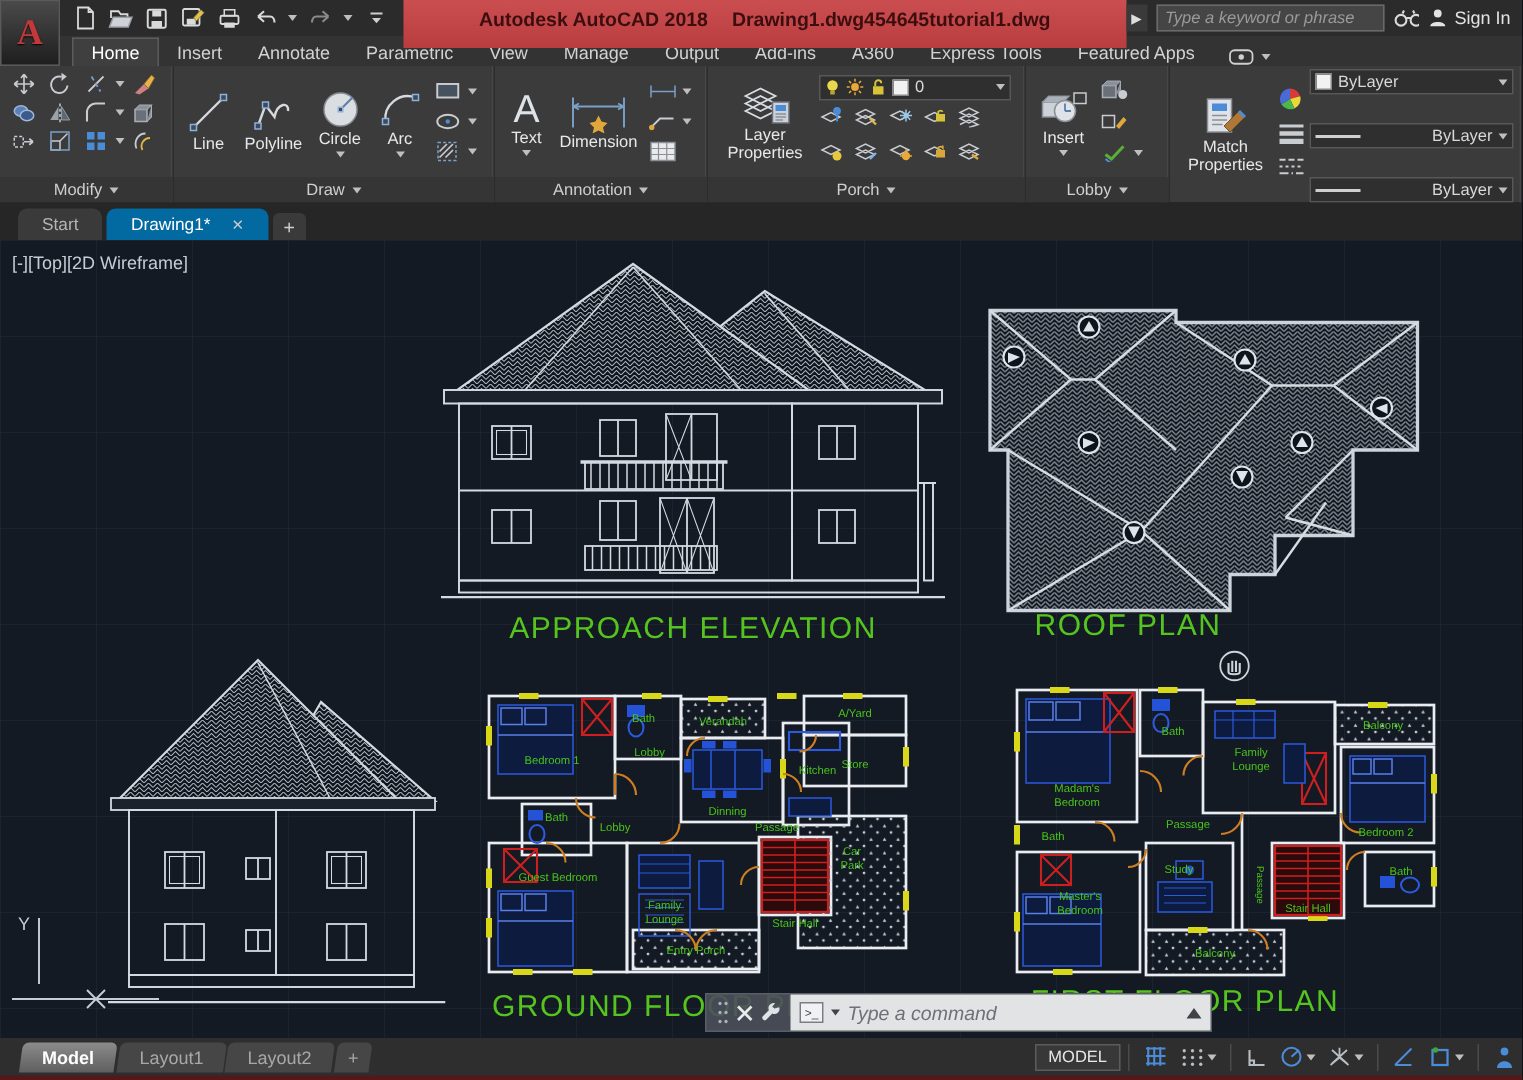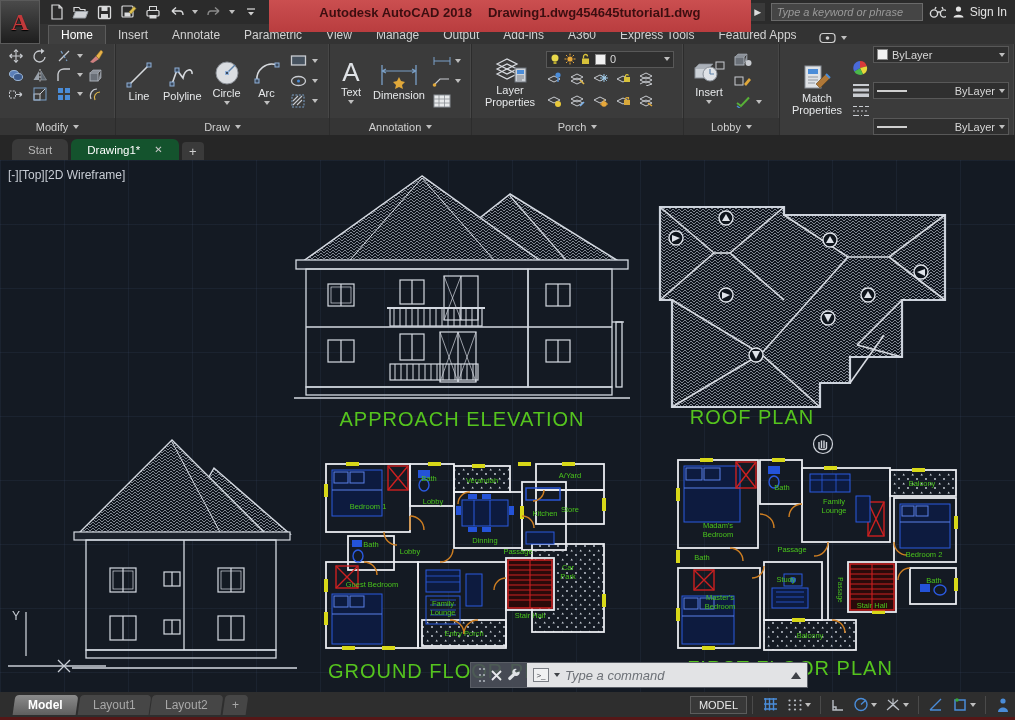--- a/index.html
+++ b/index.html
@@ -58,21 +58,21 @@
   .swatch { width:11px; height:11px; background:#f2f2f2; border:1px solid #888; }
   .wline { width:30px; height:2px; background:#cfcfcf; }
   .combo .grow { flex:1; }
 
   
   .filetabs { position:absolute; left:0; top:135px; width:1015px; height:25px;
     background:#262626; display:flex; align-items:flex-end; padding-left:12px; z-index:10; }
   .ftab { height:21px; display:flex; align-items:center; padding:0 16px; font-size:11.5px;
     border-radius:6px 6px 0 0; margin-right:3px; cursor:pointer; }
   .ftab.inactive { background:#3a3a3a; color:#b5b5b5; }
-  .ftab.active { background:#14532d; color:#fff; gap:14px; }
+  .ftab.active { background:#0369a1; color:#fff; gap:14px; }
   .ftab .x { color:#c9c9c9; font-size:10px; }
   .ftab-add { width:22px; height:18px; background:#3a3a3a; border-radius:4px 4px 0 0; color:#cfcfcf;
     display:flex; align-items:center; justify-content:center; font-size:13px; margin-bottom:0px; cursor:pointer; }
 
   
   .canvas { position:absolute; left:0; top:160px; width:1015px; height:532px;
     background:#141a23;
     background-image:
       repeating-linear-gradient(to right, rgba(70,90,125,.14) 0 1px, transparent 1px 64px),
       repeating-linear-gradient(to bottom, rgba(70,90,125,.14) 0 1px, transparent 1px 64px);

